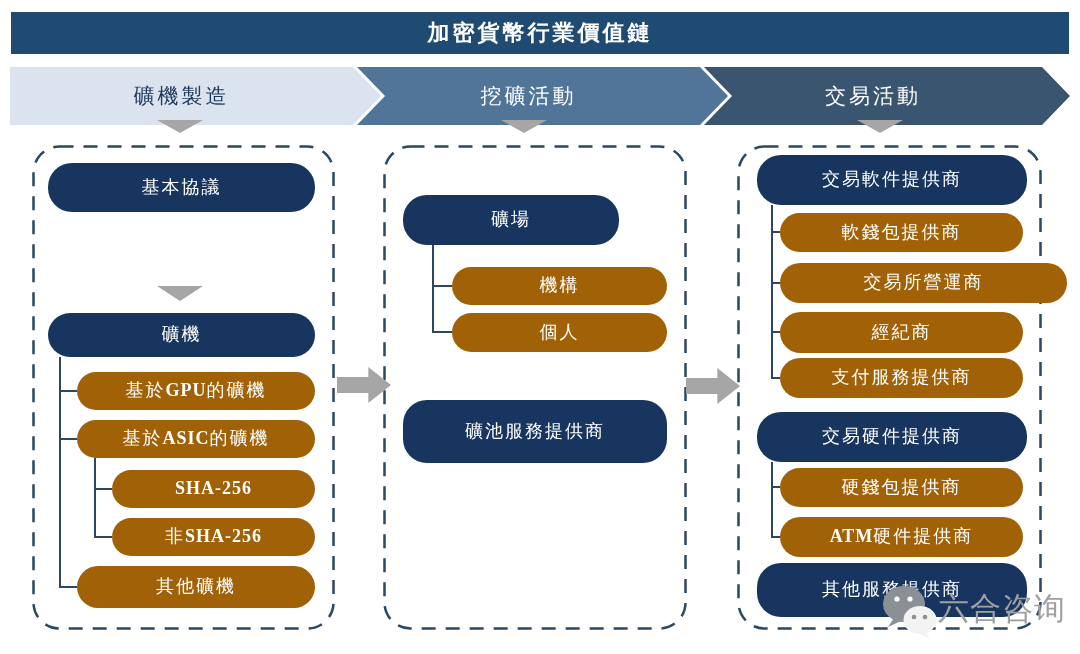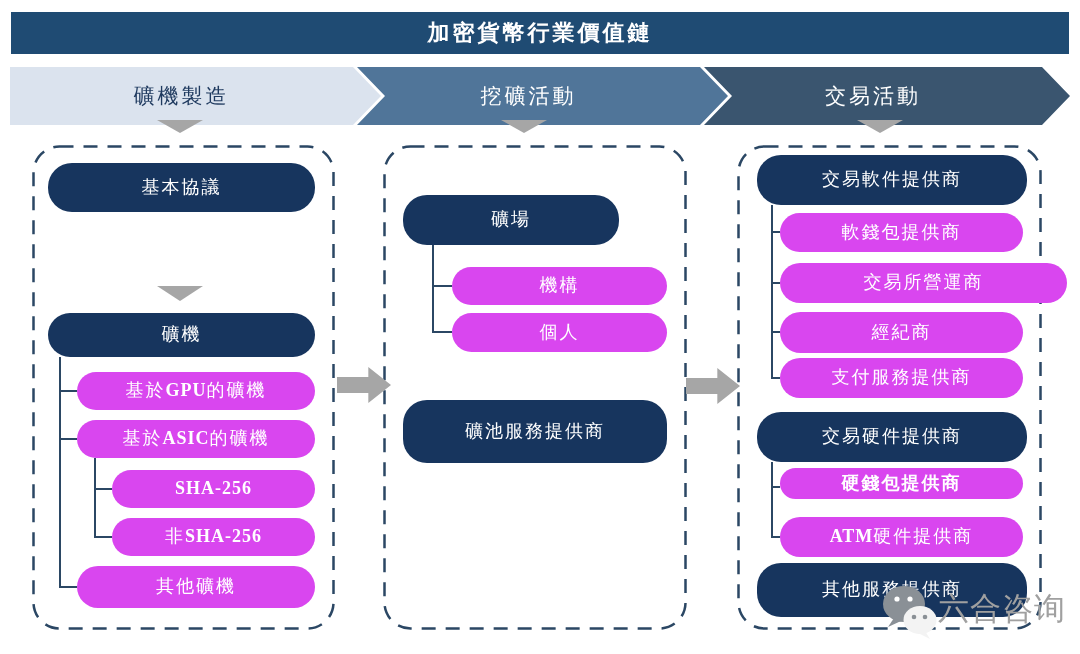--- a/index.html
+++ b/index.html
@@ -39,21 +39,21 @@
   }
   
   .cborder{position:absolute;}
   
   .bx{
     position:absolute;color:#fff;display:flex;align-items:center;justify-content:center;
     font-size:18px;letter-spacing:2px;text-align:center;line-height:1.1;border-radius:24px;
   }
   .bx b{font-weight:700;letter-spacing:1px;}
   .dark{background:#17355E;}
-  .med{background:#d946ef;}
+  .med{background:#a16207;}
   
   .line{position:absolute;background:#2B4764;}
   
   .garrow{
     position:absolute;width:54px;height:36px;background:#A6A6A6;
     clip-path:polygon(0 28%,58% 28%,58% 0,100% 50%,58% 100%,58% 72%,0 72%);
   }
   
   .wm-text{
     position:absolute;left:938px;top:588px;font-size:31px;letter-spacing:1px;
@@ -166,21 +166,21 @@
   </div>
   <div class="bx med" style="left:780px;top:358px;width:243px;height:40px;">
     <span>支付服務提供商</span>
   </div>
   <div class="bx dark" style="left:757px;top:412px;width:270px;height:50px;">
     <span>交易硬件提供商</span>
   </div>
   <div class="line" style="left:771px;top:462px;width:2px;height:76px;"></div>
   <div class="line" style="left:771px;top:486px;width:9px;height:2px;"></div>
   <div class="line" style="left:771px;top:536px;width:9px;height:2px;"></div>
-  <div class="bx med" style="left:780px;top:468px;width:243px;height:31px;font-weight:bold;">
+  <div class="bx med" style="left:780px;top:468px;width:243px;height:39px;">
     <span>硬錢包提供商</span>
   </div>
   <div class="bx med" style="left:780px;top:517px;width:243px;height:40px;">
     <b>ATM</b>
       <span>硬件提供商</span>
   </div>
   <div class="bx dark" style="left:757px;top:563px;width:270px;height:54px;">
     <span>其他服務提供商</span>
   </div>
 

